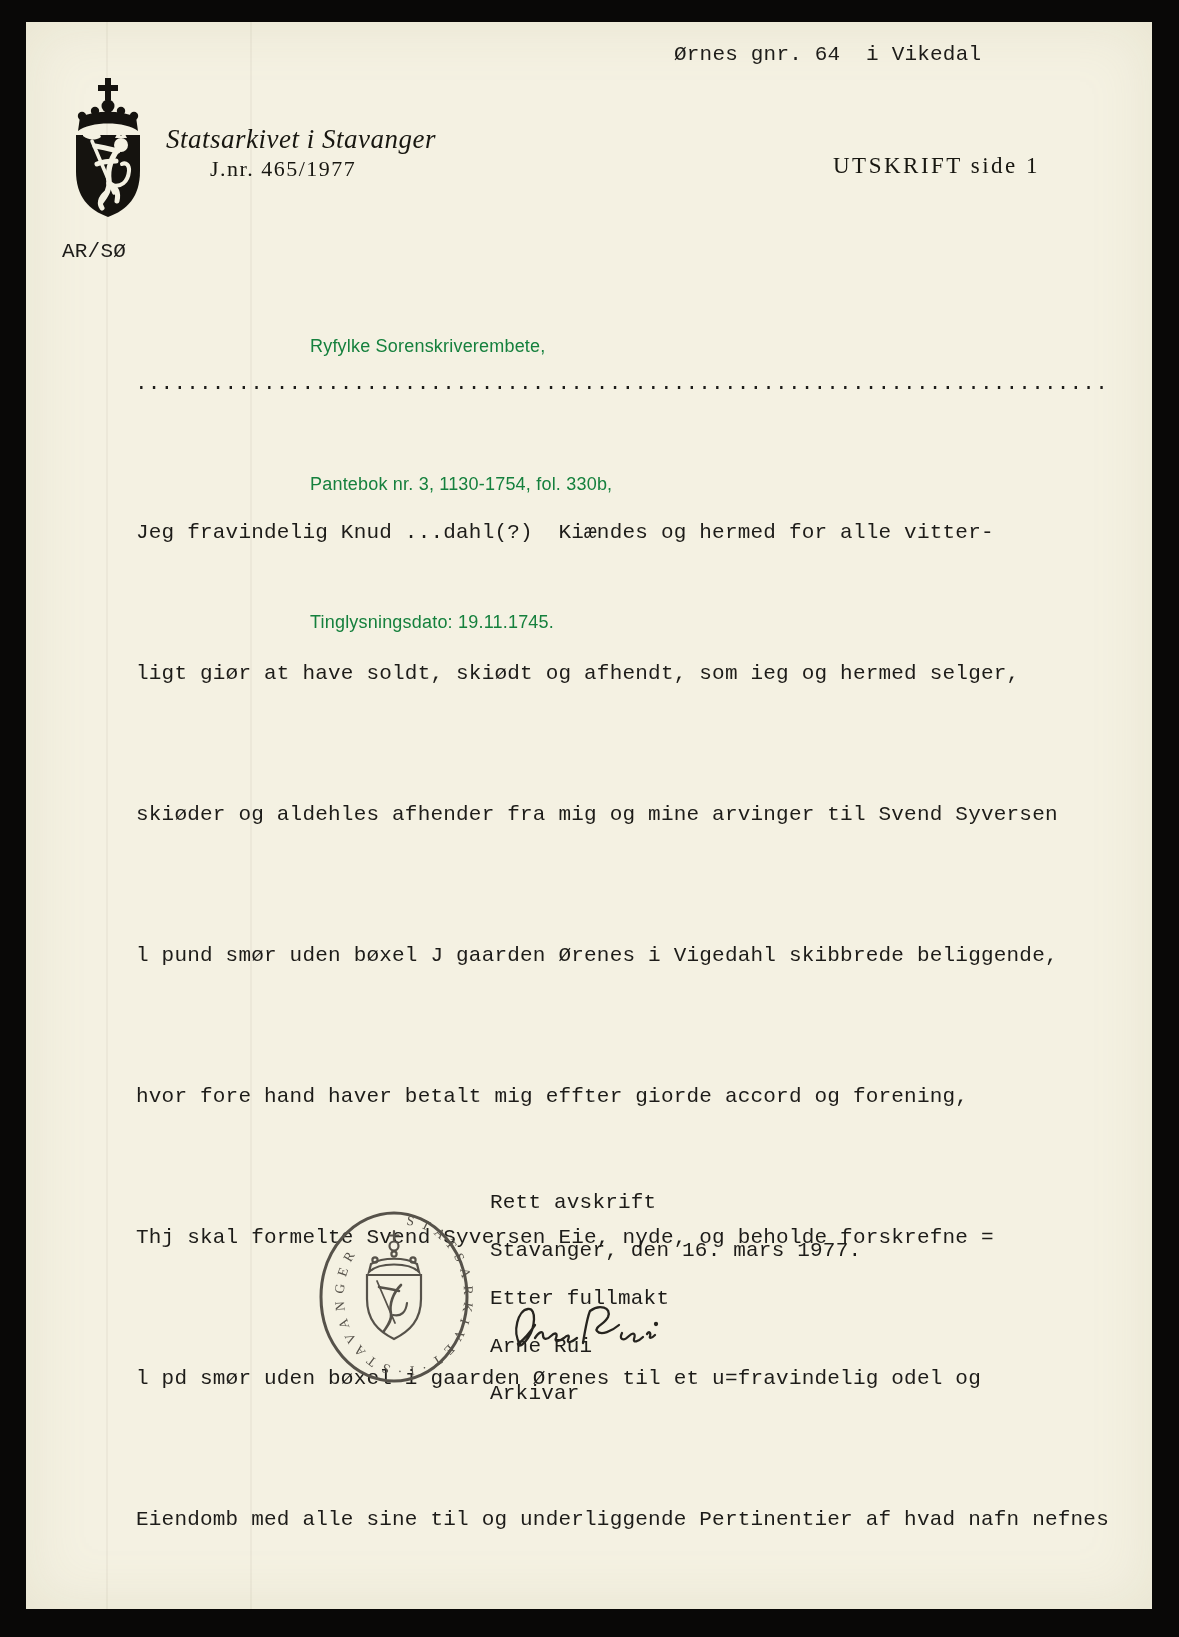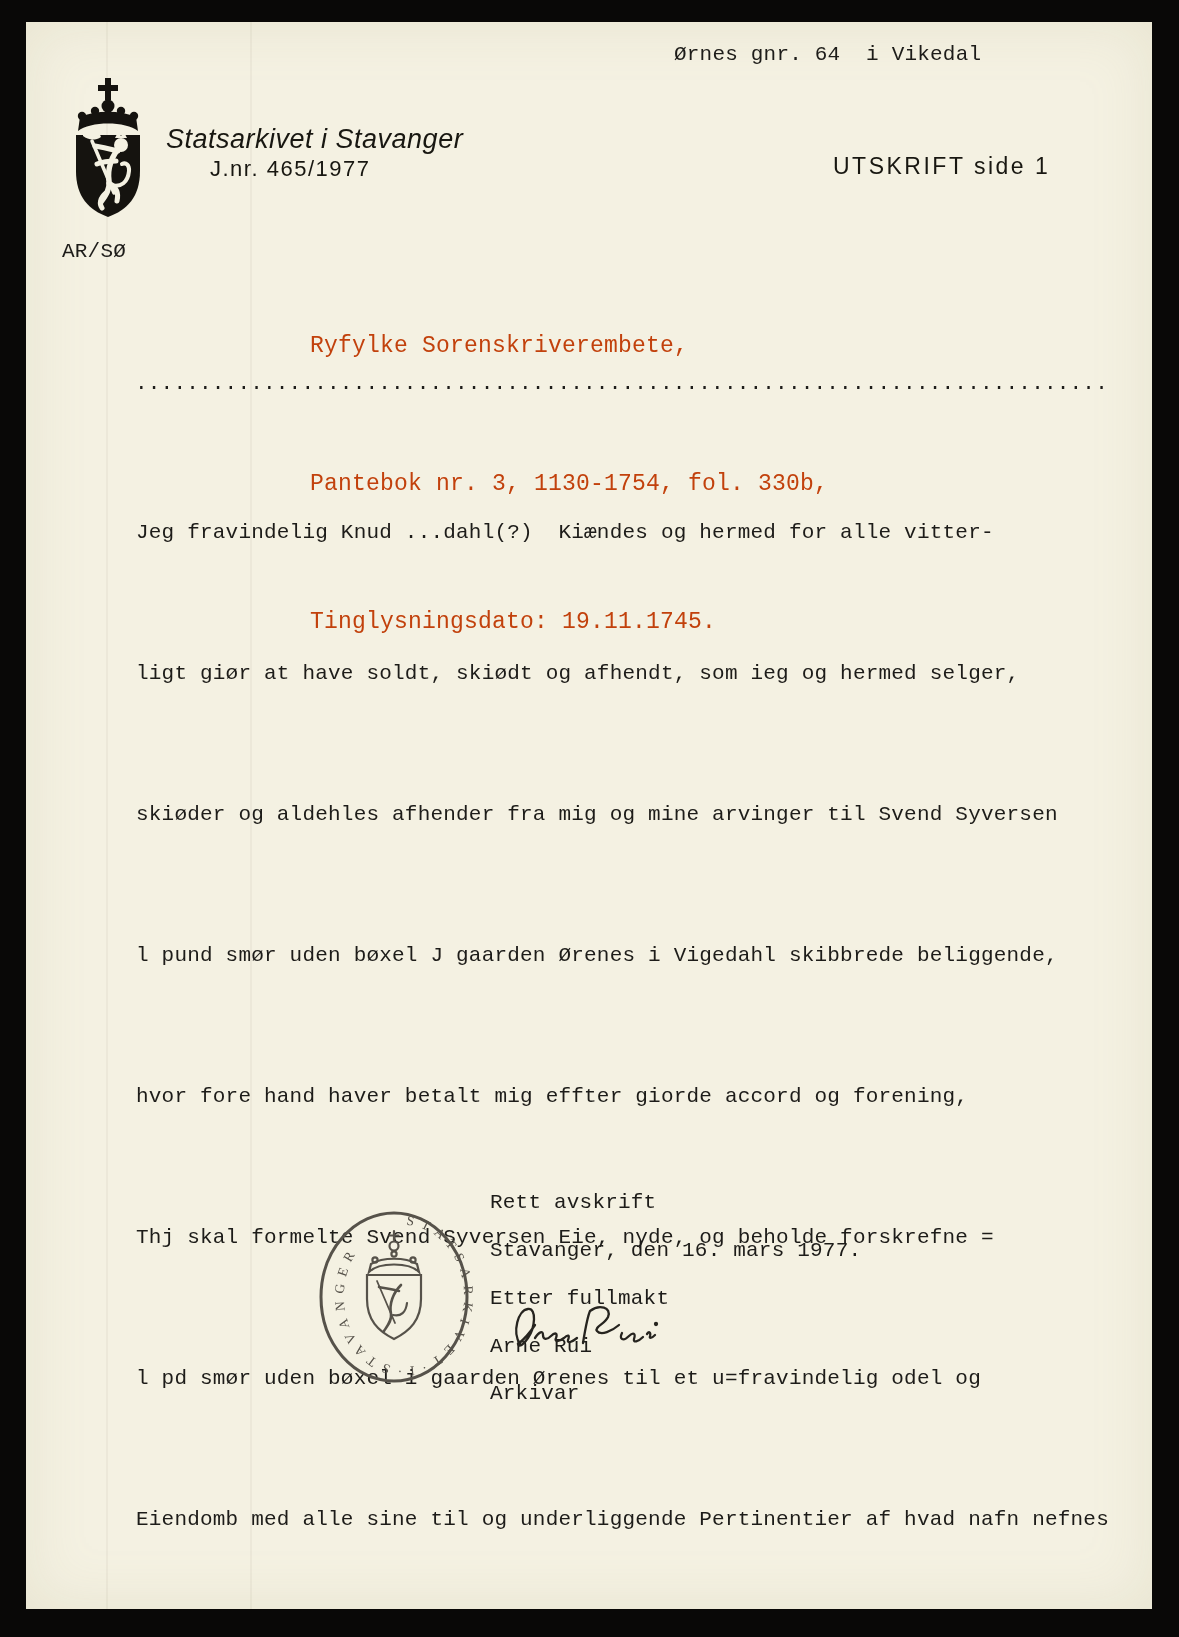--- a/index.html
+++ b/index.html
@@ -17,26 +17,26 @@
     overflow:hidden;
     margin-top:10px;
   }
   .crease{position:absolute;top:0;bottom:0;width:2px;background:rgba(90,80,50,.05);}
   .tw{ 
     position:absolute;
     font-family:"Liberation Mono", monospace;
     font-size:21px; line-height:1; color:#1d1c19;
     white-space:pre; letter-spacing:.2px;
   }
-  .serif{position:absolute;font-family:Liberation Sans, sans-serif;color:#181711;}
+  .serif{position:absolute;font-family:Liberation Serif, serif;color:#181711;}
   .lh-name{font-style:italic;font-size:27px;letter-spacing:.5px;}
   .lh-jnr{font-size:22px;letter-spacing:1.5px;}
   .utskrift{font-size:23px;letter-spacing:2.5px;}
-  .refblock{position:absolute;left:284px;top:209px;font-family:Liberation Mono, monospace;
-    font-size:23px;line-height:46px;color:#c2410c;white-space:pre;letter-spacing:.2px;}
+  .refblock{position:absolute;left:284px;top:209px;font-family:Liberation Sans, sans-serif;
+    font-size:18px;line-height:46px;color:#15803d;white-space:pre;letter-spacing:.2px;}
   .dots{position:absolute;left:109px;top:350px;font-size:21px;letter-spacing:.2px;
     font-family:"Liberation Mono",monospace;color:#1d1c19;white-space:pre;}
   .bodytext{position:absolute;left:110px;top:393px;font-family:"Liberation Mono",monospace;
     font-size:21px;line-height:47px;color:#1d1c19;white-space:pre;letter-spacing:.2px;}
   .closing-line{position:absolute;left:464px;font-family:"Liberation Mono",monospace;
     font-size:21px;line-height:25px;color:#1d1c19;white-space:pre;letter-spacing:.2px;text-align:center;}
   svg{position:absolute;display:block;}
 </style>
 </head>
 <body>

